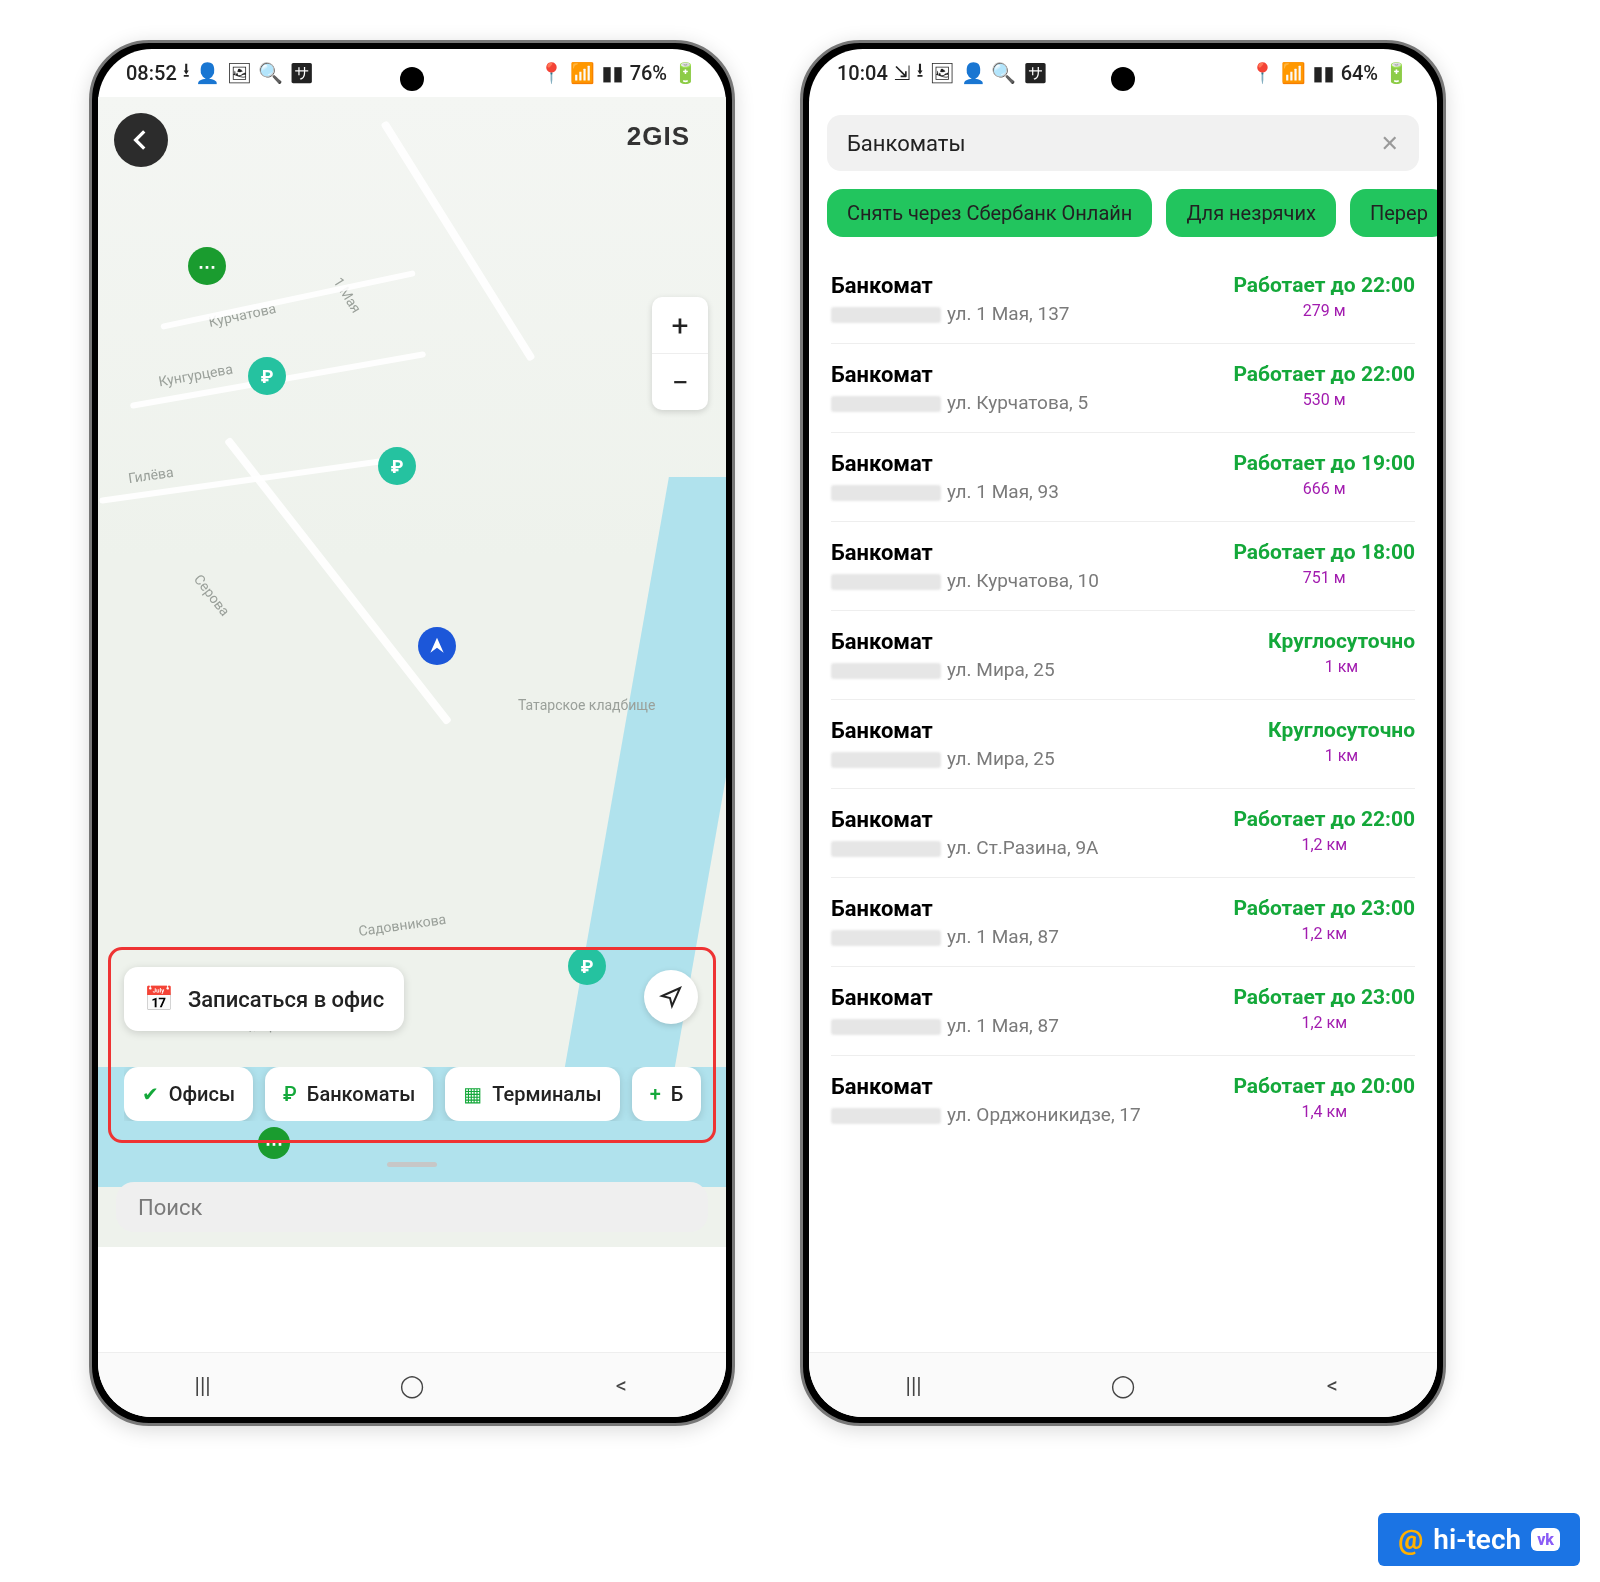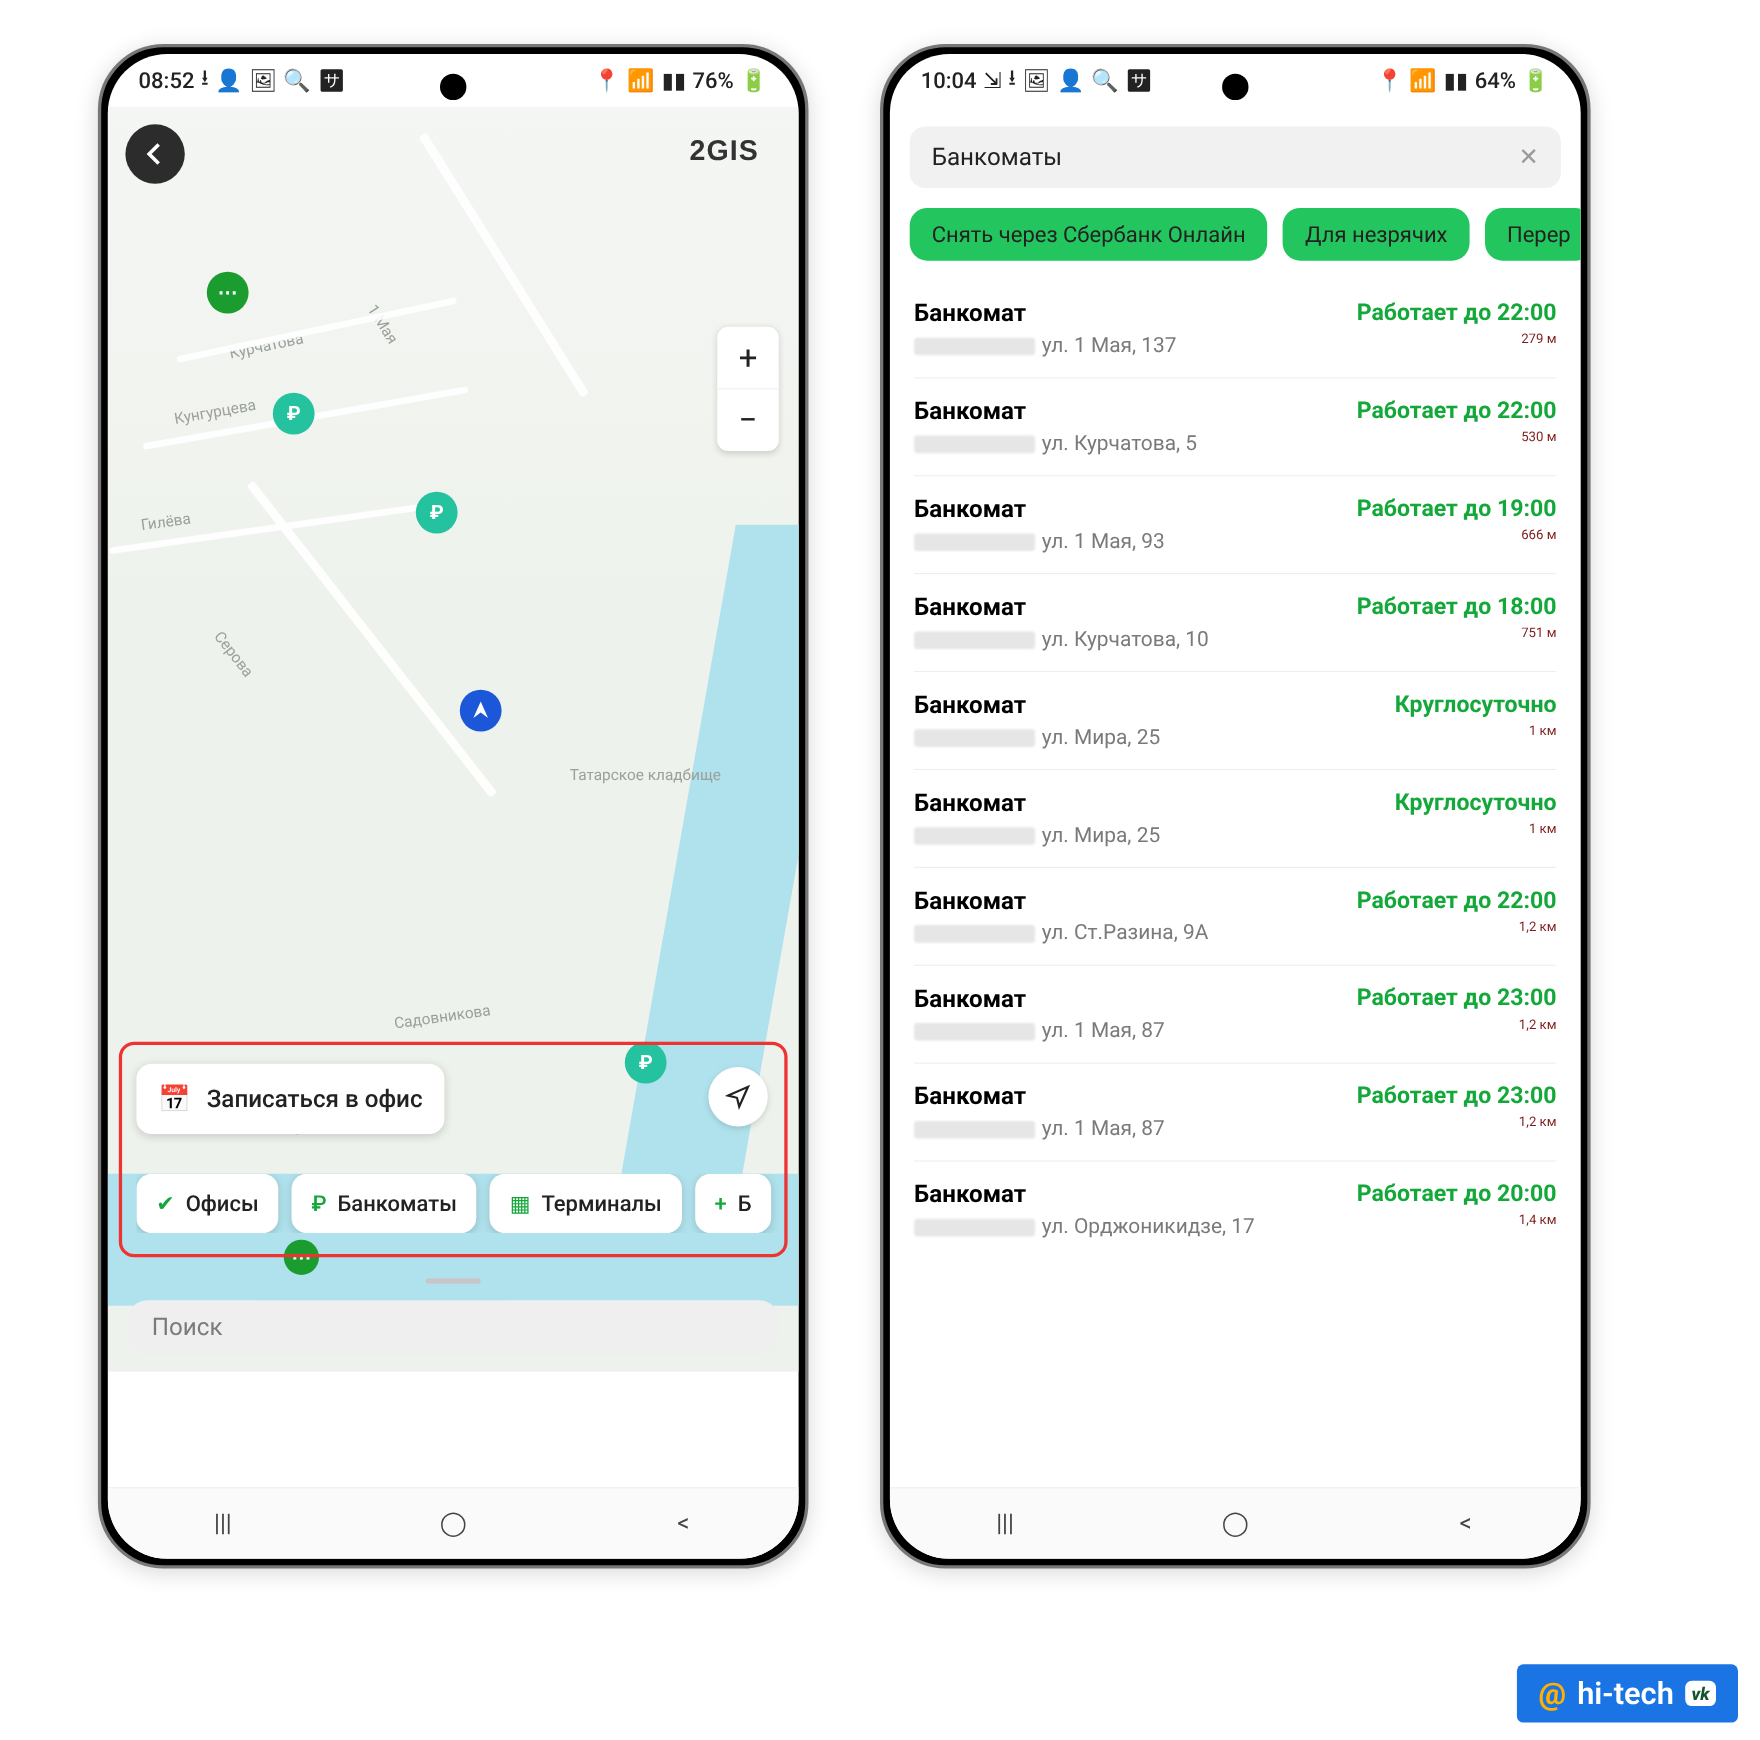--- a/index.html
+++ b/index.html
@@ -42,26 +42,26 @@
   .fchip{background:#22c55e;border-radius:16px;padding:12px 20px;font-size:20px;color:#222;white-space:nowrap;}
   .h1{font-size:30px;font-weight:800;padding:8px 22px 18px;color:#111;}
   .list{padding:0 22px;}
   .item{display:flex;justify-content:space-between;padding:18px 0;border-top:1px solid #eee;}
   .item:first-child{border-top:none;}
   .item .l .t{font-size:22px;font-weight:700;color:#000000;}
   .item .l .a{font-size:19px;color:#7a7a7a;margin-top:4px;}
   .item .l .a .blur{display:inline-block;width:110px;height:16px;background:#e6e6e6;border-radius:3px;filter:blur(1px);vertical-align:middle;margin-right:6px;}
   .item .r{text-align:right;}
   .item .r .s{font-size:21px;font-weight:700;color:#14a83a;}
-  .item .r .d{font-size:12px;color:#7f1d1d;margin-top:4px;}
+  .item .r .d{font-size:16px;color:#a21caf;margin-top:4px;text-align:center;}
   .navbar{position:absolute;bottom:0;left:0;right:0;height:64px;display:flex;align-items:center;justify-content:space-around;background:#fafafa;border-top:1px solid #eee;}
   .navbar div{width:30%;text-align:center;color:#444;font-size:22px;}
   .watermark{position:absolute;right:20px;bottom:16px;background:#1b74e4;color:#fff;font-size:28px;font-weight:600;padding:10px 20px;border-radius:6px;display:flex;align-items:center;gap:10px;}
   .watermark .at{color:#ffb000;font-weight:800;}
-  .watermark .vk{background:#fff;color:#14532d;border-radius:6px;padding:2px 6px;font-size:16px;font-weight:800;font-style:italic;}
+  .watermark .vk{background:#fff;color:#8b5cf6;border-radius:6px;padding:2px 6px;font-size:16px;font-weight:800;}
 </style>
 </head>
 <body>
 
 <div class="stage">
 
   <div class="phone left">
     <div class="phone-inner">
       <div class="camera"></div>
       <div class="status">

